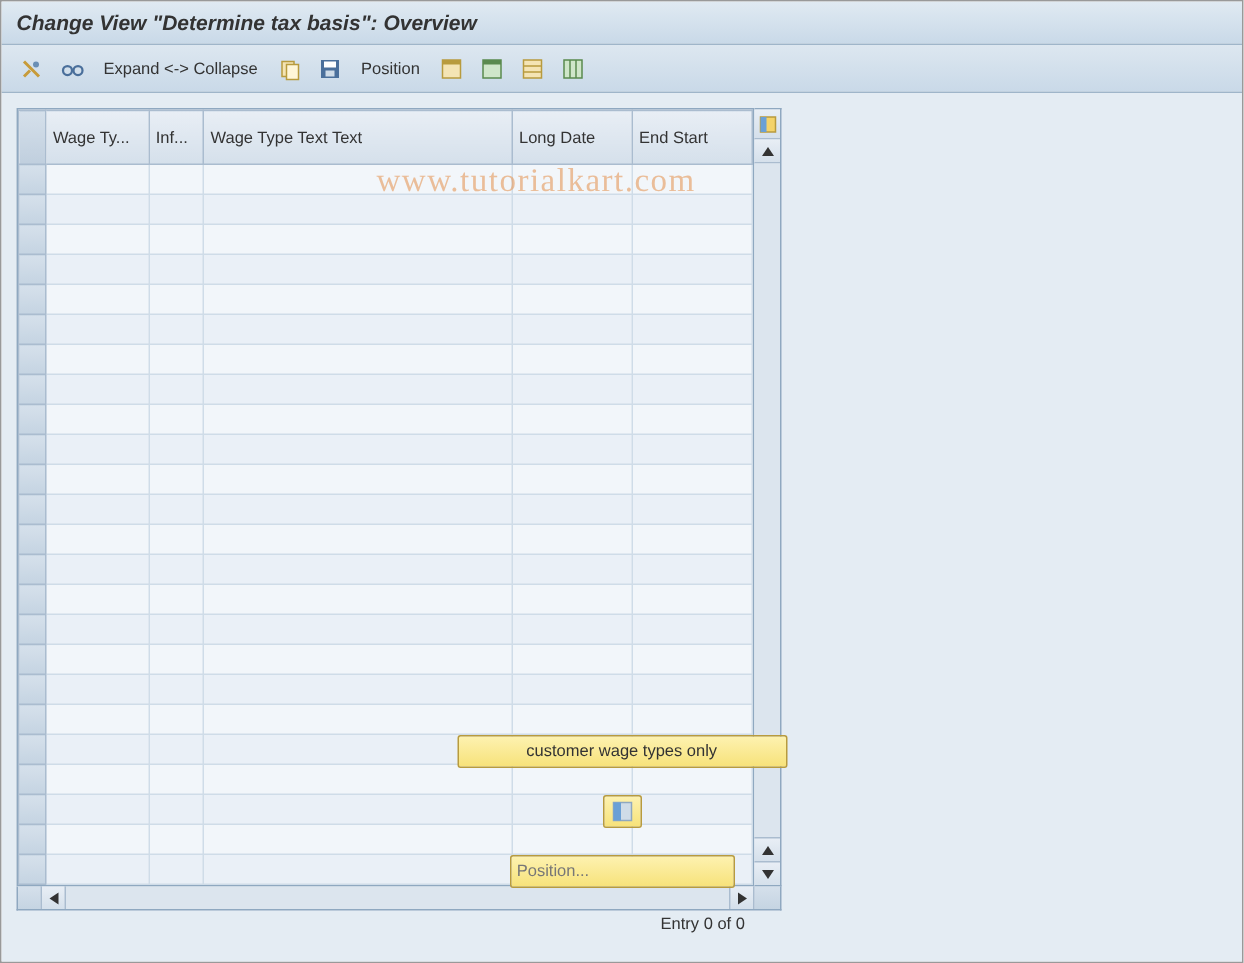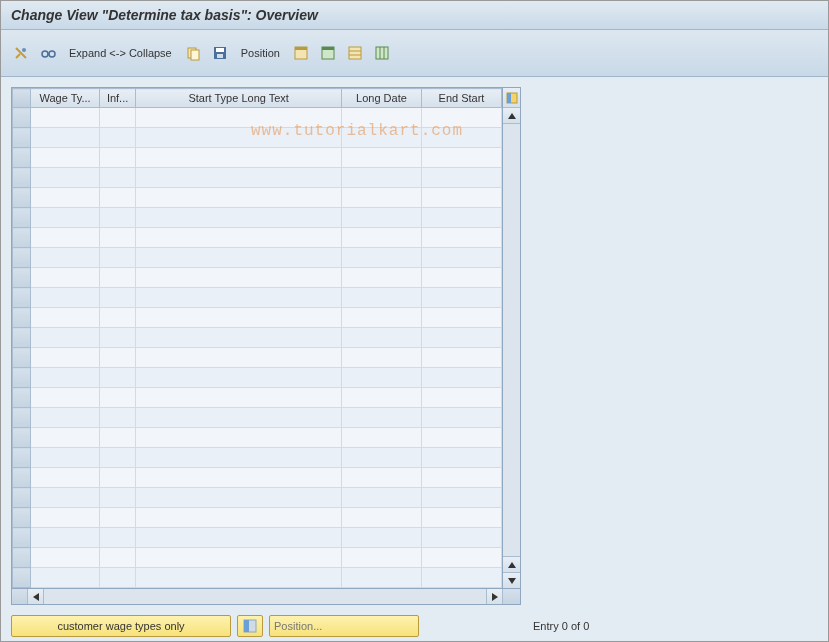--- a/index.html
+++ b/index.html
@@ -23,21 +23,21 @@
       font-style: italic;
       color: #333;
     }
     .toolbar {
       background: linear-gradient(to bottom, #dde7f0, #c9d9e8);
       padding: 4px 8px;
       display: flex;
       align-items: center;
       gap: 3px;
       border-bottom: 1px solid #9fb5c9;
-      height: 47px;
+      height: 32px;
     }
     .toolbar-btn {
       display: inline-flex;
       align-items: center;
       justify-content: center;
       min-width: 22px;
       height: 22px;
       cursor: pointer;
       border: 1px solid transparent;
       border-radius: 2px;
@@ -65,24 +65,24 @@
     }
     table {
       border-collapse: collapse;
       width: 100%;
       table-layout: fixed;
     }
     th {
       background: linear-gradient(to bottom, #e8eef5, #d5e0eb);
       border: 1px solid #aabccf;
       padding: 3px 4px;
-      text-align: center;
+      text-align: left;
       font-weight: normal;
       color: #333;
-      height: 19px;
+      height: 36px;
       overflow: hidden;
       white-space: nowrap;
       text-overflow: ellipsis;
     }
     th.sel-col, td.sel-col {
       width: 16px;
       background: linear-gradient(to bottom, #d5e0eb, #c0cfde);
       border: 1px solid #aabccf;
     }
     td {
@@ -139,44 +139,45 @@
     .hscroll-track { flex:1; background:#dce5ee; }
     .hscroll-corner2 { width:18px; border-left:1px solid #aabccf; background: linear-gradient(to bottom,#d5e0eb,#c5d4e2); }
 
     .footer {
       position: absolute;
       bottom: 20px;
       left: 10px;
       right: 10px;
       display: flex;
       align-items: center;
-      gap: 6px;
+      gap: 18px;
+      flex-direction: column;
     }
     .footer-btn {
       background: linear-gradient(to bottom, #fdf2b0, #f7e27a);
       border: 1px solid #b89b3e;
       border-radius: 2px;
       height: 22px;
       display: flex;
       align-items: center;
       cursor: pointer;
       padding: 0 4px;
     }
     .footer-btn.wide { width: 220px; justify-content: center; color:#333; }
     .footer-btn.icon-only { width: 26px; justify-content: center; }
     .footer-btn.pos { width: 150px; color:#777; }
     .entry-text { margin-left: 108px; color:#333; }
     .watermark {
       position: absolute;
       top: 45px; left: 250px;
-      font-size: 16px;
+      font-size: 22px;
       color: rgba(229,152,88,0.6);
       letter-spacing: 1px;
       pointer-events: none;
-      font-family: Liberation Mono, monospace;
+      font-family: Liberation Serif, serif;
     }
     svg { display:block; }
   </style>
 </head>
 <body>
 
 <div class="title-bar">
   <h1>Change View "Determine tax basis": Overview</h1>
 </div>
 
@@ -241,21 +242,21 @@
   <div class="watermark">www.tutorialkart.com</div>
 
   <div class="table-region">
     <div class="table-container">
       <table>
         <thead>
           <tr>
             <th class="sel-col"></th>
             <th style="width:60px">Wage Ty...</th>
             <th style="width:32px">Inf...</th>
-            <th style="width:180px">Start Type Long Text</th>
+            <th style="width:180px">Wage Type Text Text</th>
             <th style="width:70px">Long Date</th>
             <th style="width:70px">End Start</th>
           </tr>
         </thead>
         <tbody id="tbody">
             <tr>
               <td class="sel-col"></td>
               <td></td>
               <td></td>
               <td></td>

